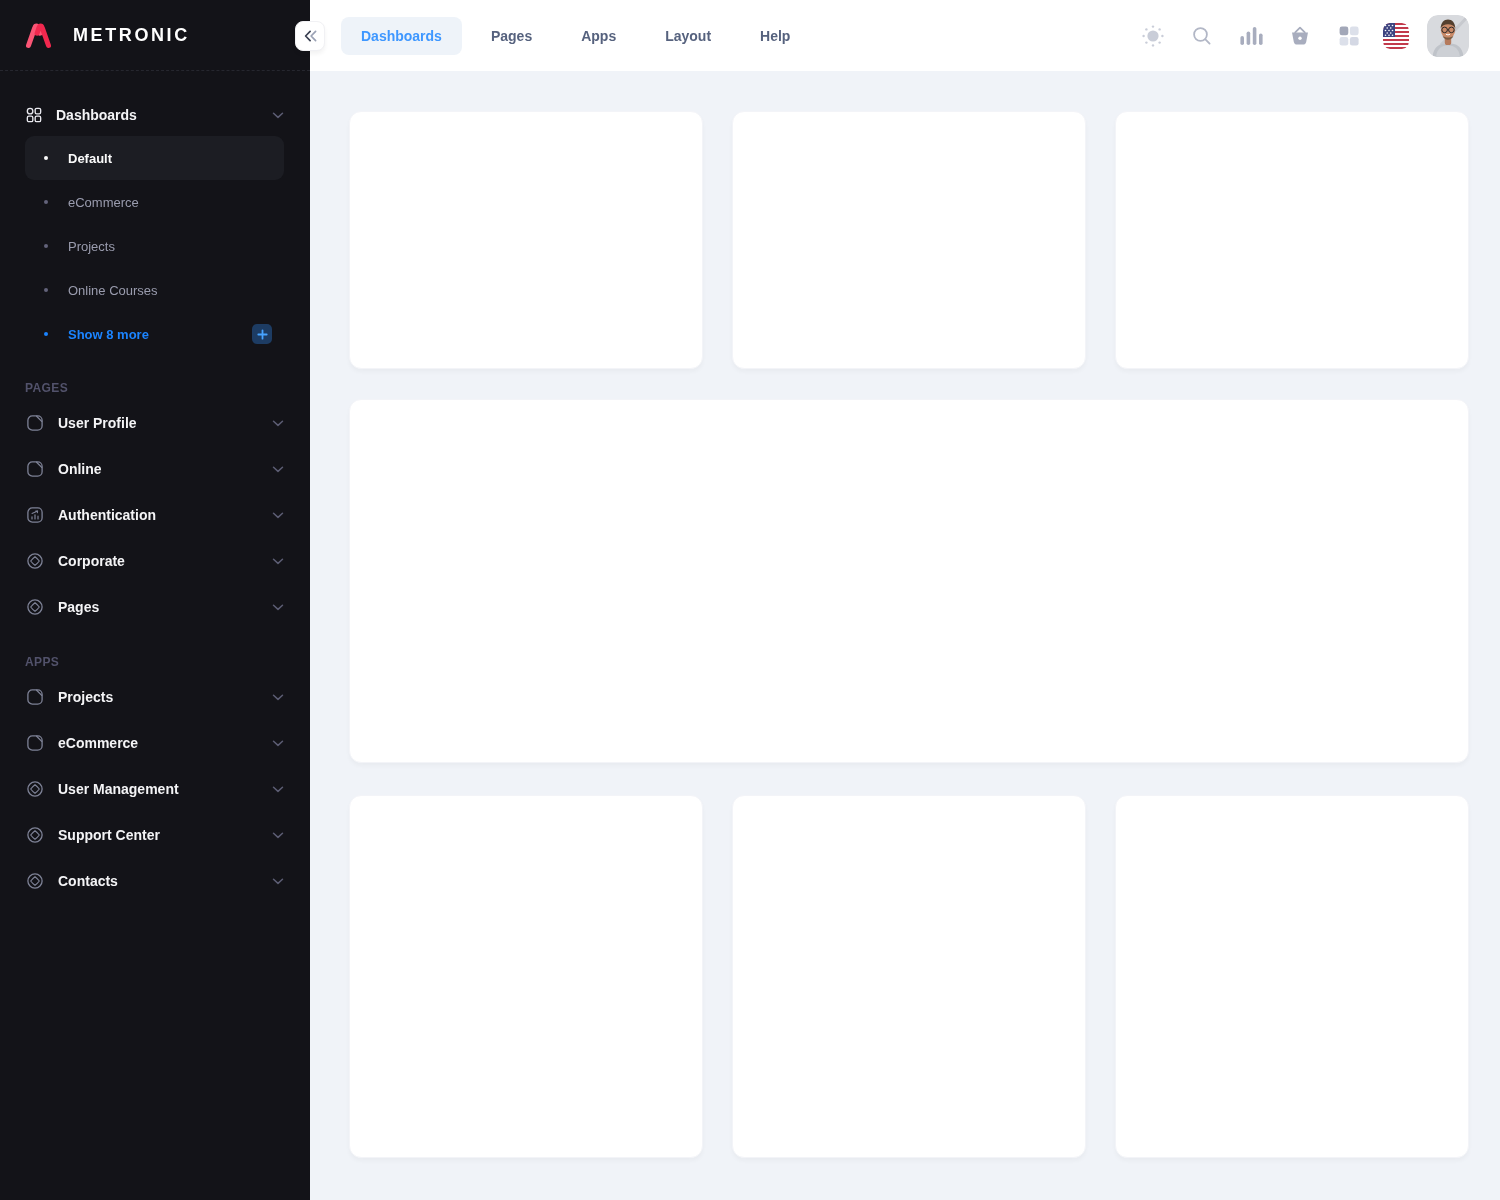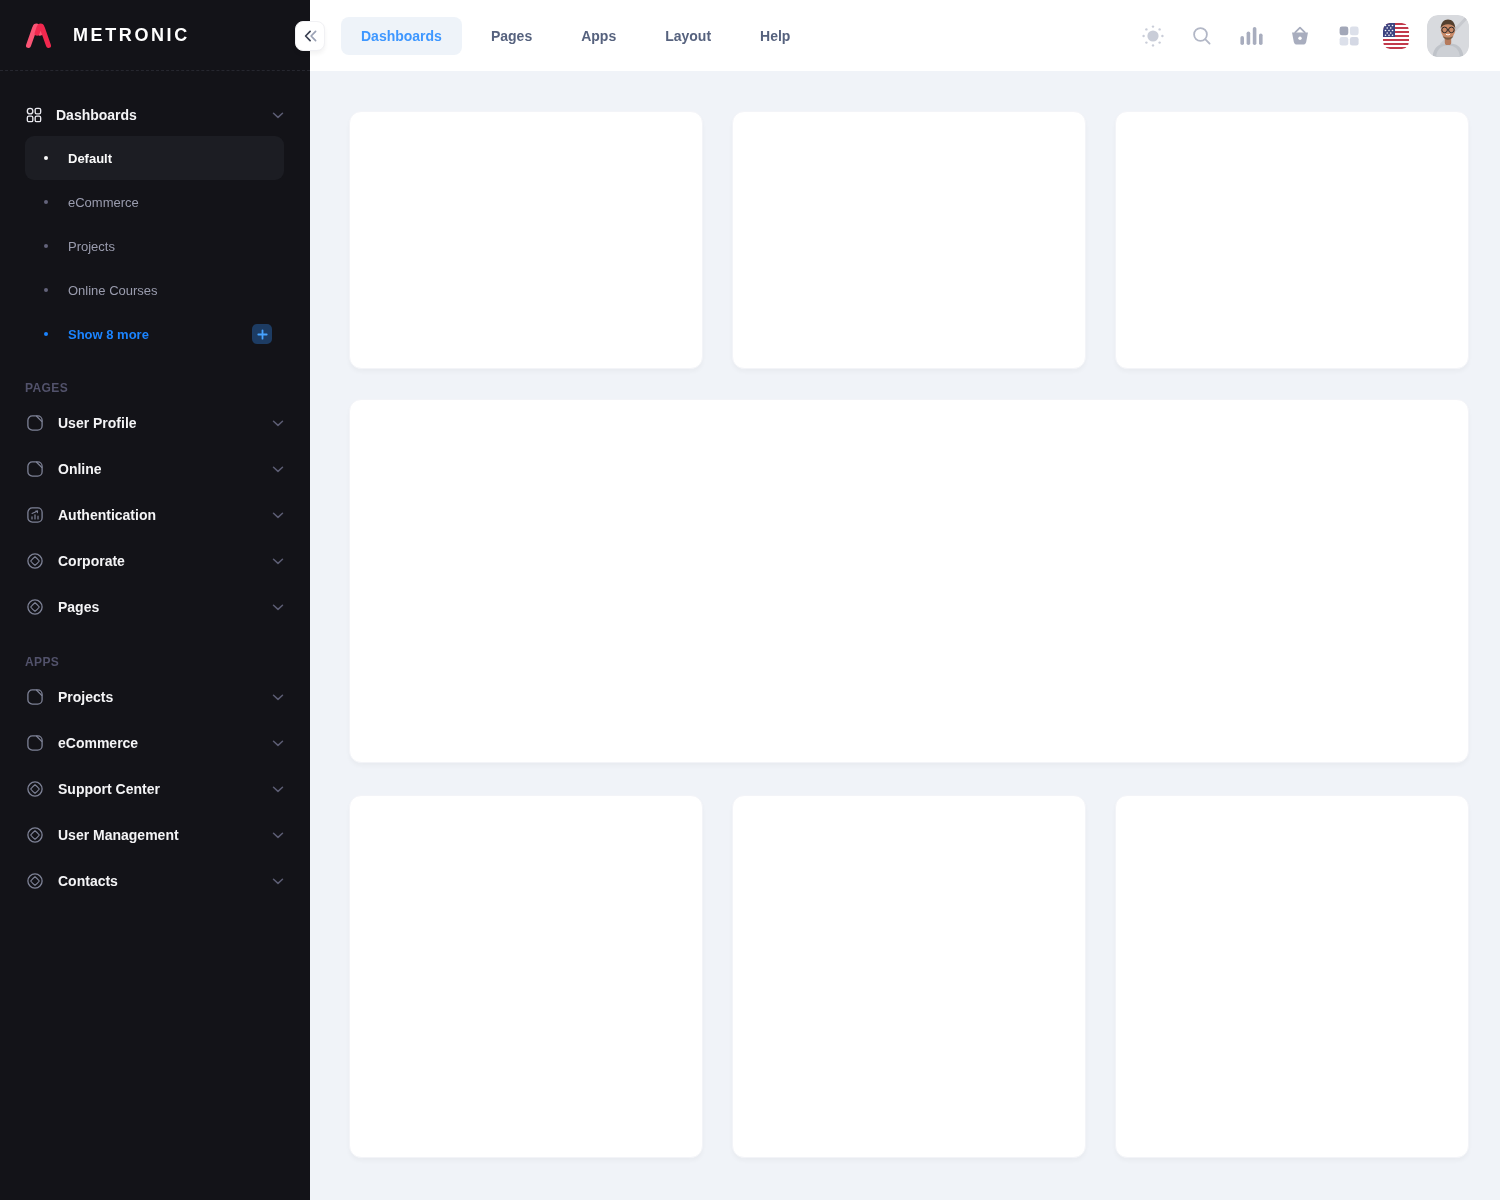--- a/index.html
+++ b/index.html
@@ -272,36 +272,36 @@
       </div>
 
 
       <div class="menu-item">
         <span class="k-ico">
           <svg width="20" height="20" viewBox="0 0 20 20">
               <circle cx="10" cy="10" r="7.1" fill="none" stroke="currentColor" stroke-width="1.3"></circle>
               <path d="M10 5.7 C11.6 6.9 13.1 8.4 14.3 10 C13.1 11.6 11.6 13.1 10 14.3 C8.4 13.1 6.9 11.6 5.7 10 C6.9 8.4 8.4 6.9 10 5.7 Z" fill="none" stroke="currentColor" stroke-width="1.15"></path>
             </svg>
         </span>
-        <span class="m-lbl">Support Center</span>
+        <span class="m-lbl">User Management</span>
         <span class="chev">
             <svg width="12" height="7" viewBox="0 0 12 7">
               <path d="M1.5 1.3 L6 5.4 L10.5 1.3" fill="none" stroke="currentColor" stroke-width="1.5" stroke-linecap="round" stroke-linejoin="round"></path>
             </svg>
           </span>
       </div>
 
       <div class="menu-item">
         <span class="k-ico">
           <svg width="20" height="20" viewBox="0 0 20 20">
               <circle cx="10" cy="10" r="7.1" fill="none" stroke="currentColor" stroke-width="1.3"></circle>
               <path d="M10 5.7 C11.6 6.9 13.1 8.4 14.3 10 C13.1 11.6 11.6 13.1 10 14.3 C8.4 13.1 6.9 11.6 5.7 10 C6.9 8.4 8.4 6.9 10 5.7 Z" fill="none" stroke="currentColor" stroke-width="1.15"></path>
             </svg>
         </span>
-        <span class="m-lbl">User Management</span>
+        <span class="m-lbl">Support Center</span>
         <span class="chev">
             <svg width="12" height="7" viewBox="0 0 12 7">
               <path d="M1.5 1.3 L6 5.4 L10.5 1.3" fill="none" stroke="currentColor" stroke-width="1.5" stroke-linecap="round" stroke-linejoin="round"></path>
             </svg>
           </span>
       </div>
 
       <div class="menu-item">
         <span class="k-ico">
           <svg width="20" height="20" viewBox="0 0 20 20">

